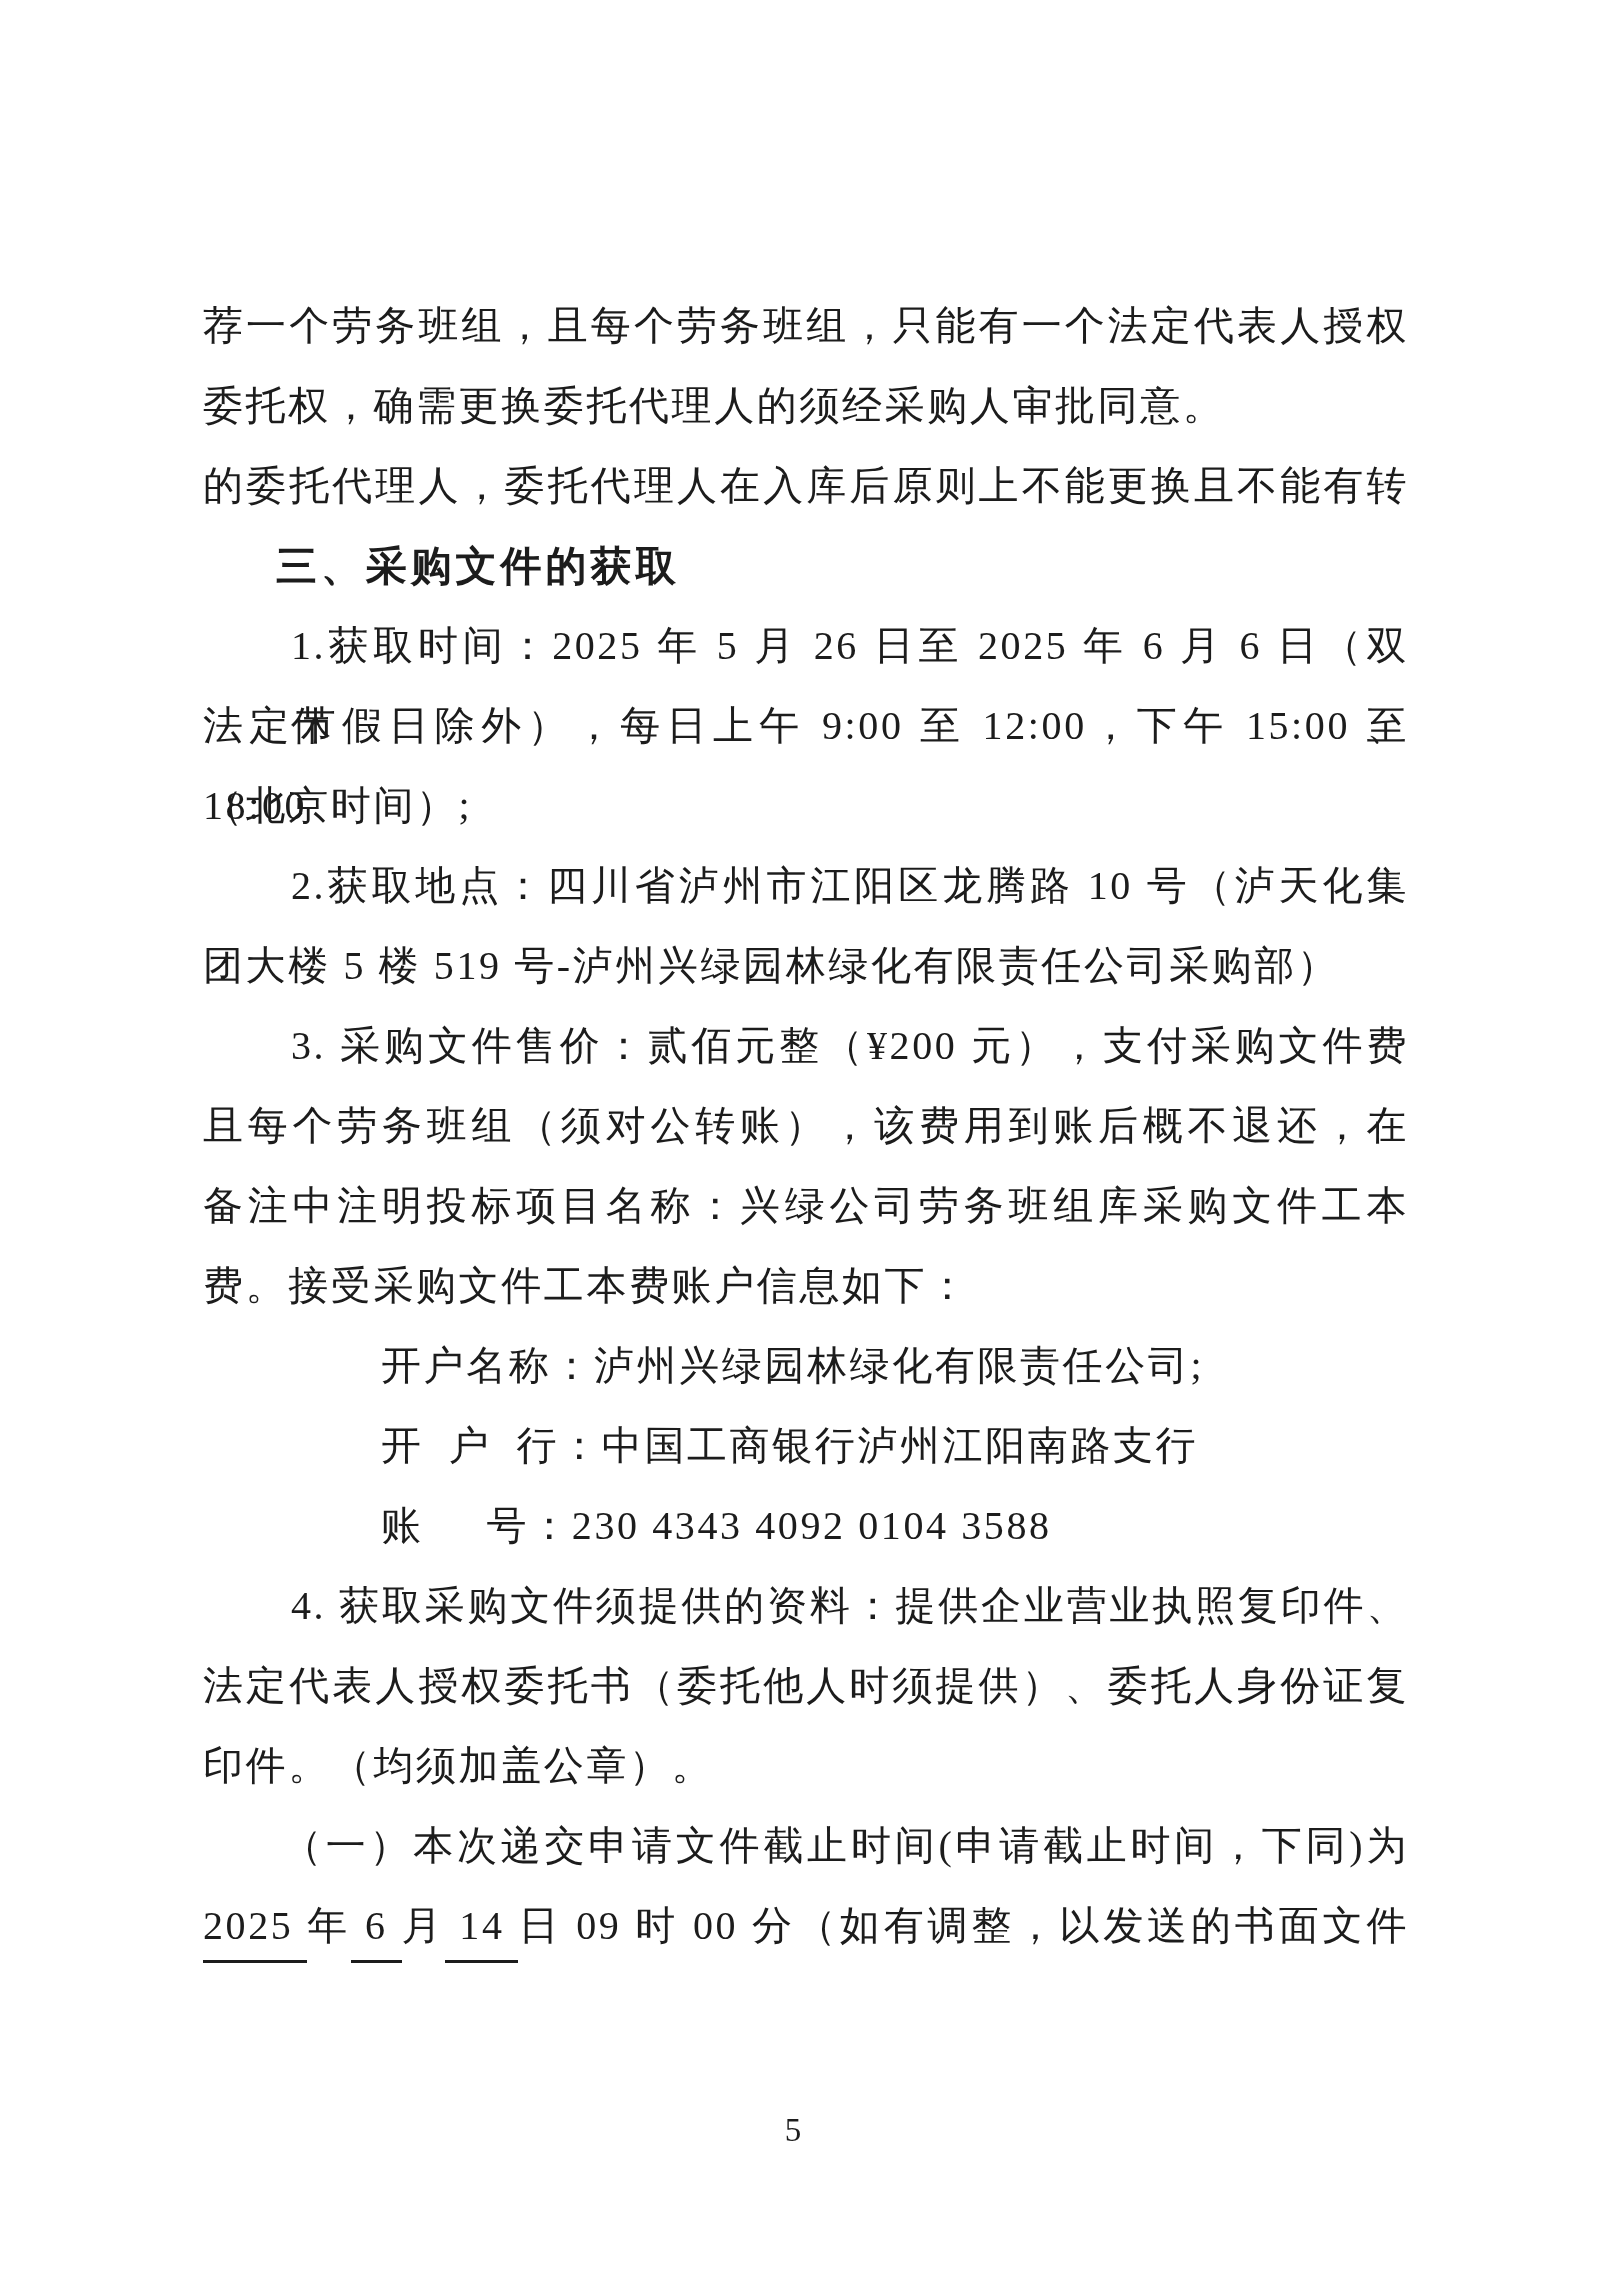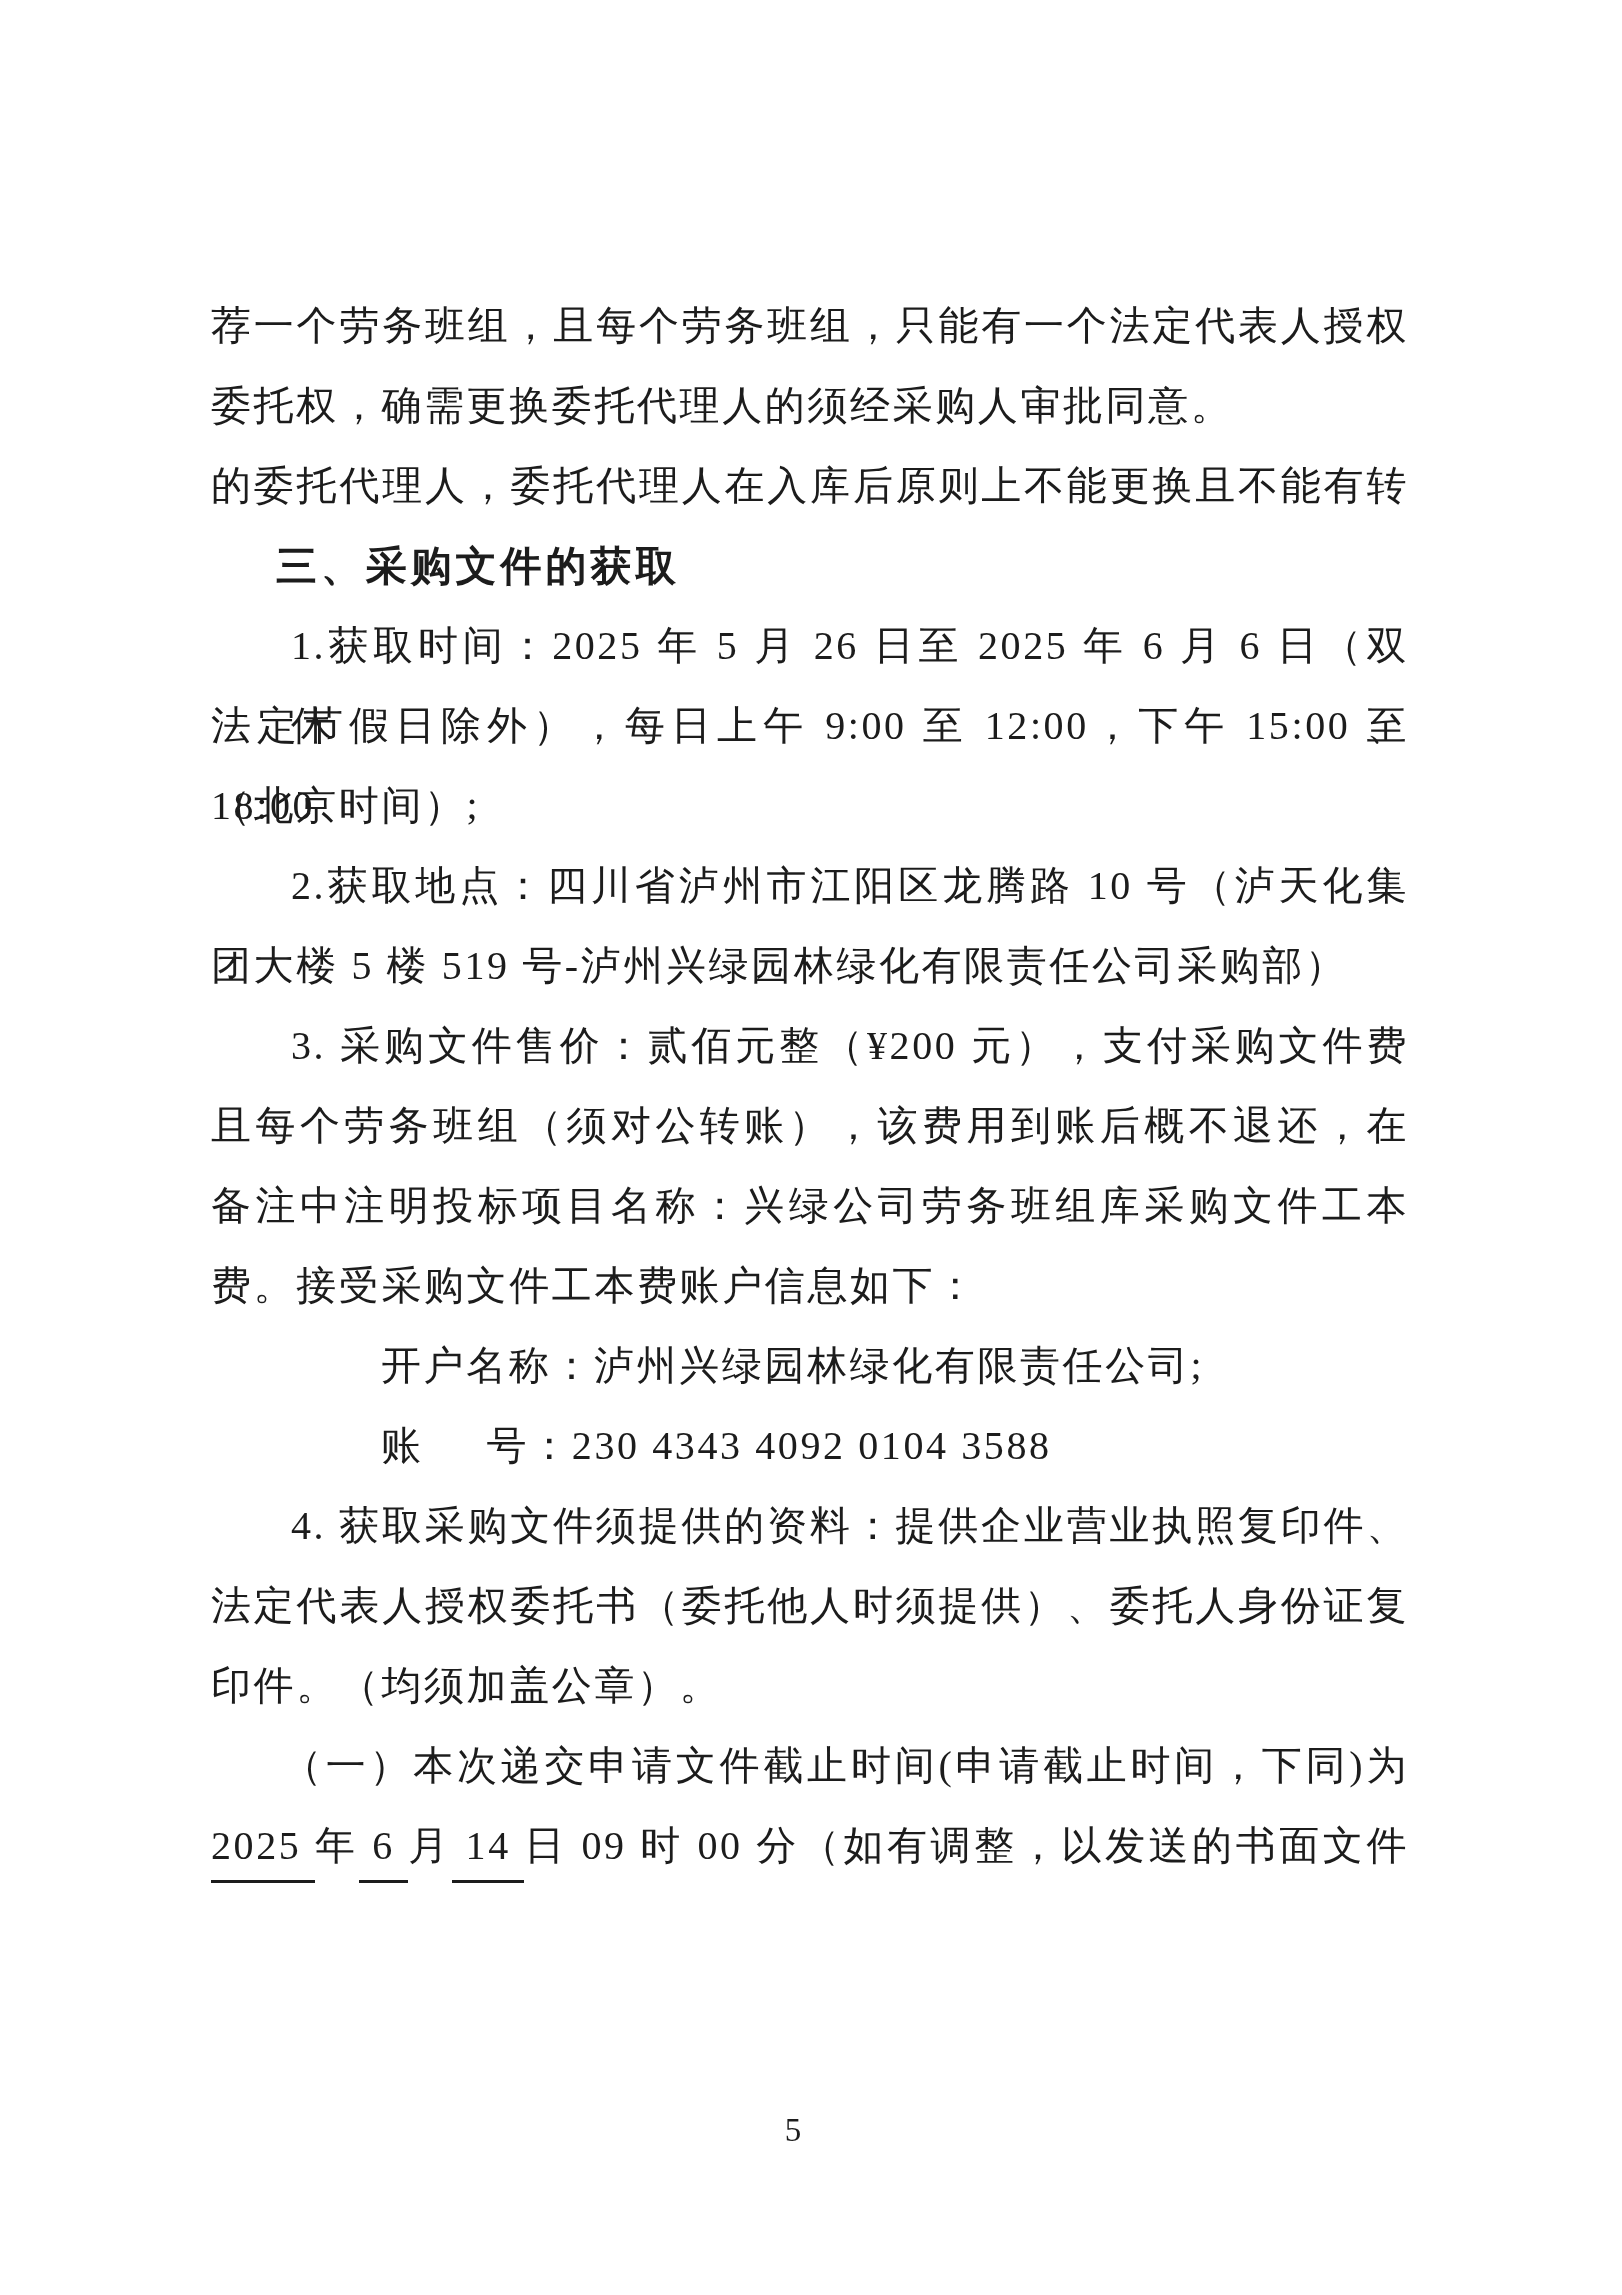--- a/index.html
+++ b/index.html
@@ -28,21 +28,21 @@
     font-size: 40px;
     letter-spacing: 2.6px;
     white-space: normal;
     text-align: left;
   }
   .line.just {
     text-align: justify;
     text-align-last: justify;
   }
   
-  .t-plain   { padding-left: 0; margin-left: 8px; }
+  .t-plain   { padding-left: 0; }
   .t-item    { padding-left: 88px; }
   .t-sub     { padding-left: 79px; }
   .t-account { padding-left: 178px; }
   .t-heading {
     padding-left: 73px;
     font-weight: 700;
     font-family: "Liberation Sans", "DejaVu Sans", sans-serif;
     letter-spacing: 3.9px;
     font-size: 41px;
   }
@@ -74,20 +74,21 @@
       <div class="line t-item just"><span class="">1.获取时间：2025 年 5 月 26 日至 2025 年 6 月 6 日（双休、</span></div>
       <div class="line t-plain just"><span class="">法定节假日除外），每日上午 9:00 至 12:00，下午 15:00 至 18:00</span></div>
       <div class="line t-plain"><span class="">（北京时间）;</span></div>
       <div class="line t-item just"><span class="">2.获取地点：四川省泸州市江阳区龙腾路 10 号（泸天化集</span></div>
       <div class="line t-plain"><span class="">团大楼 5 楼 519 号-泸州兴绿园林绿化有限责任公司采购部）</span></div>
       <div class="line t-item just"><span class="">3. 采购文件售价：贰佰元整（¥200 元），支付采购文件费</span></div>
       <div class="line t-plain just"><span class="">且每个劳务班组（须对公转账），该费用到账后概不退还，在</span></div>
       <div class="line t-plain just"><span class="">备注中注明投标项目名称：兴绿公司劳务班组库采购文件工本</span></div>
       <div class="line t-plain"><span class="">费。接受采购文件工本费账户信息如下：</span></div>
       <div class="line t-account"><span class="">开户名称：泸州兴绿园林绿化有限责任公司;</span></div>
+      <div class="line t-account"><span class="">开&nbsp;&nbsp;户&nbsp;&nbsp;行：中国工商银行泸州江阳南路支行</span></div>
       <div class="line t-account"><span class="">账&nbsp;&nbsp;&nbsp;&nbsp;&nbsp;号：230 4343 4092 0104 3588</span></div>
       <div class="line t-item just"><span class="">4. 获取采购文件须提供的资料：提供企业营业执照复印件、</span></div>
       <div class="line t-plain just"><span class="">法定代表人授权委托书（委托他人时须提供）、委托人身份证复</span></div>
       <div class="line t-plain"><span class="">印件。（均须加盖公章）。</span></div>
       <div class="line t-sub just"><span class="">（一）本次递交申请文件截止时间(申请截止时间，下同)为</span></div>
       <div class="line t-plain just"><span class="u">2025 </span><span class="">年</span><span class="u"> 6 </span><span class="">月</span><span class="u"> 14 </span><span class="">日 09 时 00 分（如有调整，以发送的书面文件</span></div>
     </div>
   <div class="pagenum">5</div>
 </div>
 

